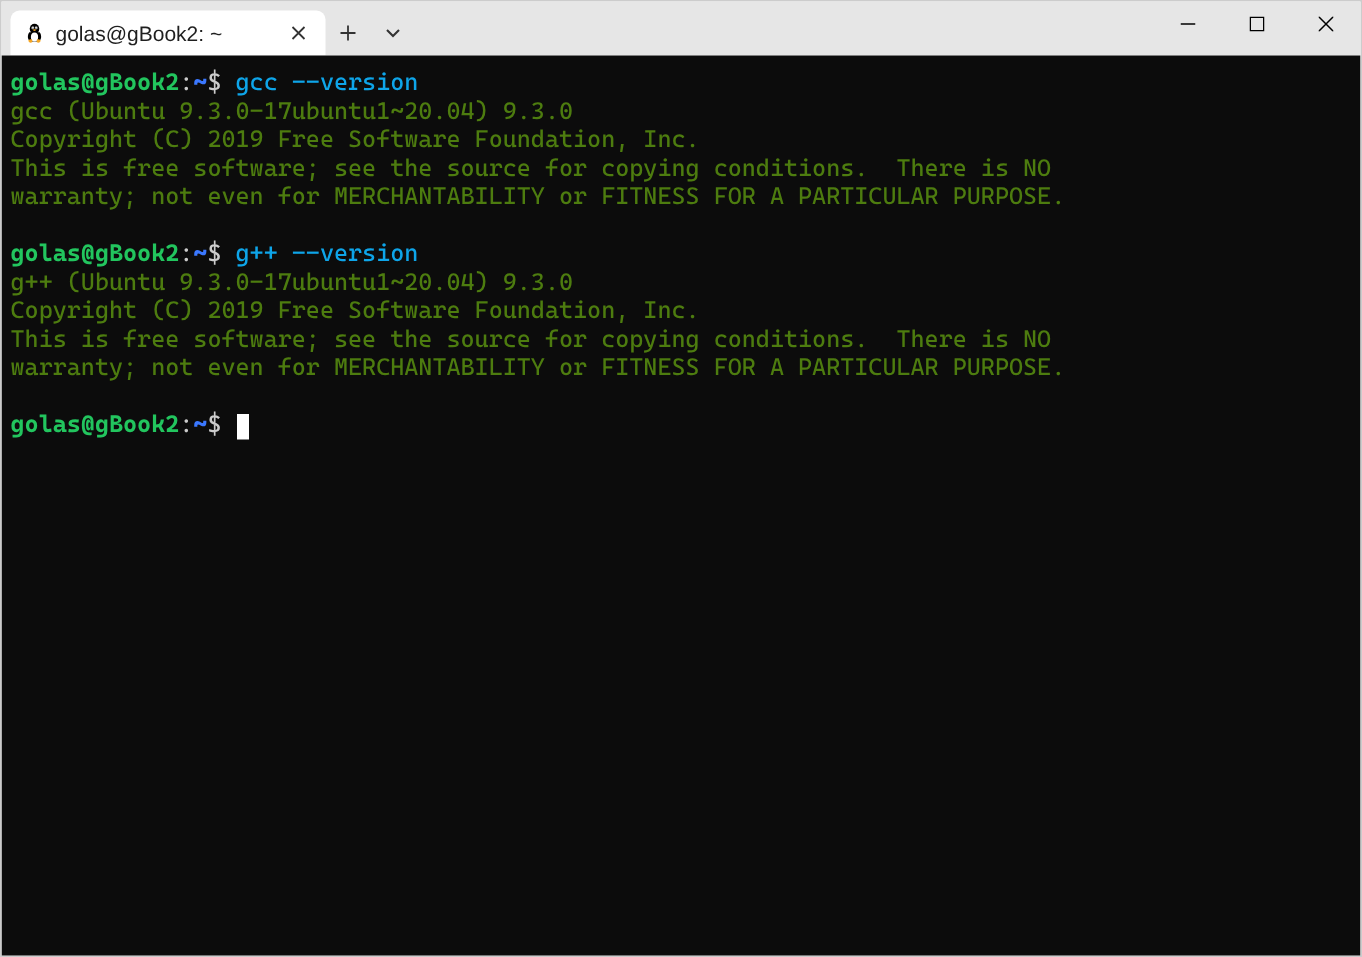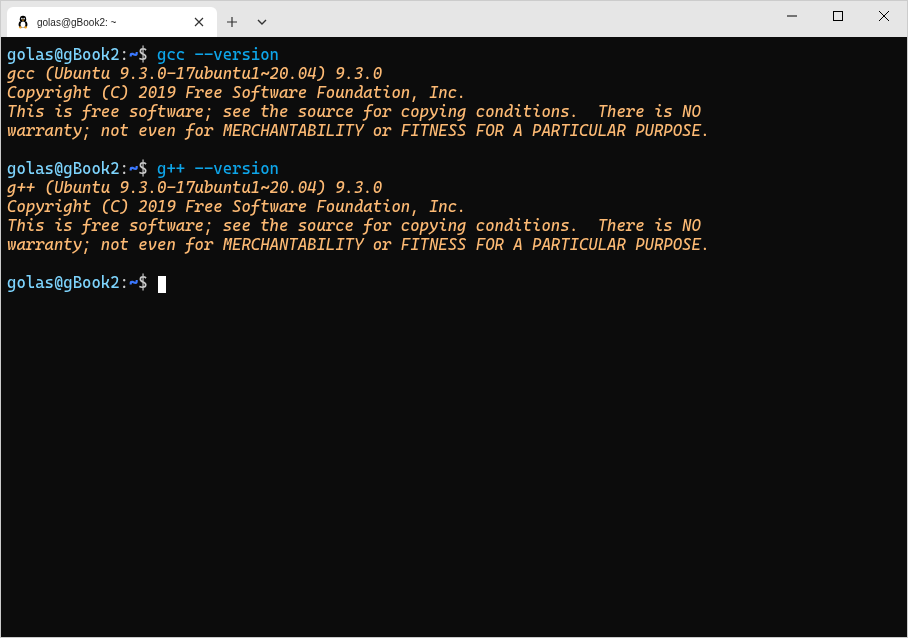--- a/index.html
+++ b/index.html
@@ -29,21 +29,21 @@
   .tab {
     height: 30px;
     margin-top: 6px;
     background: #ffffff;
     border-top-left-radius: 6px;
     border-top-right-radius: 6px;
     display: flex;
     align-items: center;
     padding: 0 10px 0 8px;
     min-width: 210px;
-    font-size: 10px;
+    font-size: 14px;
     color: #1f1f1f;
     position: relative;
   }
   .tab-icon {
     width: 16px;
     height: 16px;
     margin-right: 6px;
     display: inline-block;
     position: relative;
   }
@@ -96,26 +96,26 @@
     height: calc(638px - 36px);
     padding: 8px 6px 6px 6px;
     font-family: Consolas, "Cascadia Mono", "Liberation Mono", monospace;
     font-size: 16px;
     line-height: 19px;
     white-space: pre;
     overflow: hidden;
     position: relative;
   }
   .line { white-space: pre; }
-  .userhost { color: #7dd3fc; font-weight: normal; }
+  .userhost { color: #22c55e; font-weight: bold; }
   .colon { color: #cccccc; }
   .path { color: #3b78ff; font-weight: bold; }
   .dollar { color: #cccccc; }
   .cmd   { color: #0ea5e9; }
-  .out   { color: #fdba74; font-style: italic; }
+  .out   { color: #4d7c0f; }
   .cursor {
     display: inline-block;
     width: 8px;
     height: 17px;
     background: #ffffff;
     vertical-align: text-bottom;
     margin-left: 1px;
     position: relative;
     top: 1px;
   }

